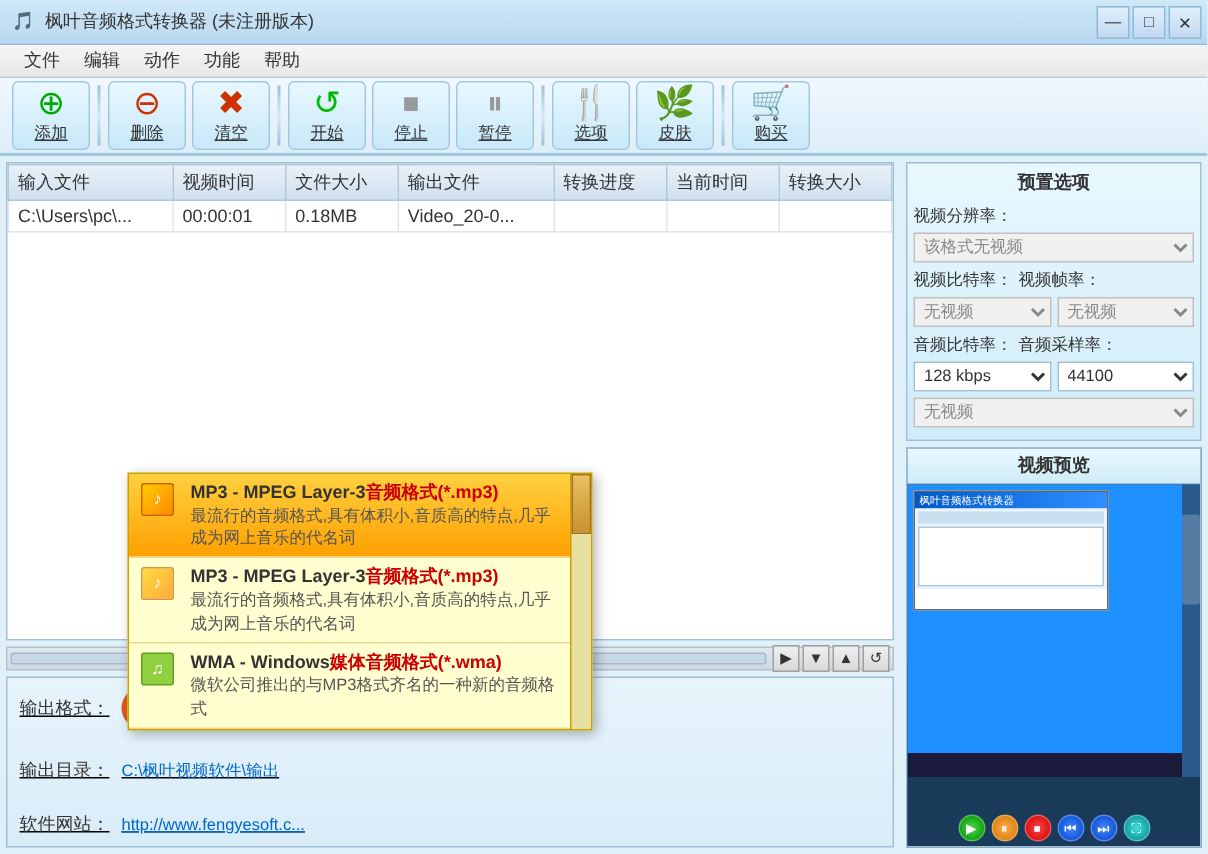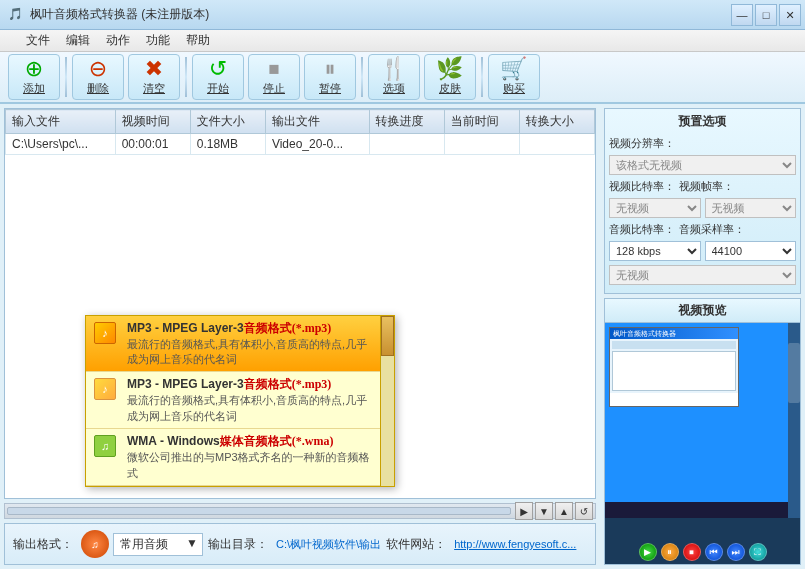--- a/index.html
+++ b/index.html
@@ -24,21 +24,21 @@
       cursor: pointer; display: flex; align-items: center; justify-content: center;
       font-size: 11px; color: #333;
     }
 
     
     .menubar {
       background: linear-gradient(to bottom, #f5f5f5, #e8e8e8);
       height: 22px;
       display: flex;
       align-items: center;
-      padding: 0 18px;
+      padding: 0 8px;
       border-bottom: 1px solid #c8c8c8;
     }
     .menu-item {
       padding: 2px 8px;
       cursor: pointer;
       color: #333;
     }
 
     
     .toolbar {
@@ -141,22 +141,23 @@
       display: flex; align-items: center; justify-content: center;
       font-size: 10px; color: #333;
     }
 
     
     .bottom-controls {
       background: linear-gradient(to bottom, #e8f4fc, #d8ecf8);
       border: 1px solid #a0c0d8;
       padding: 6px 8px;
       display: flex;
-      flex-direction: row;
-      gap: 5px;
+      flex-direction: column;
+      gap: 19px;
+      text-decoration: underline;
     }
     .control-row {
       display: flex;
       align-items: center;
       gap: 8px;
     }
     .control-label {
       color: #333;
       min-width: 55px;
       text-align: right;
@@ -301,21 +302,21 @@
       cursor: pointer;
     }
     .dropdown-item.selected {
       background: linear-gradient(to bottom, #ffd040, #ffa000);
     }
     .dropdown-item-title {
       font-weight: bold;
       color: #333;
       font-size: 12px;
     }
-    .dropdown-item-title .highlight { color: #cc0000; font-family: Liberation Serif, serif; }
+    .dropdown-item-title .highlight { color: #cc0000; }
     .dropdown-item-desc {
       color: #555;
       font-size: 11px;
       line-height: 1.4;
     }
     .dropdown-item-icon {
       float: left;
       width: 24px; height: 24px;
       margin-right: 6px;
       margin-top: 2px;

